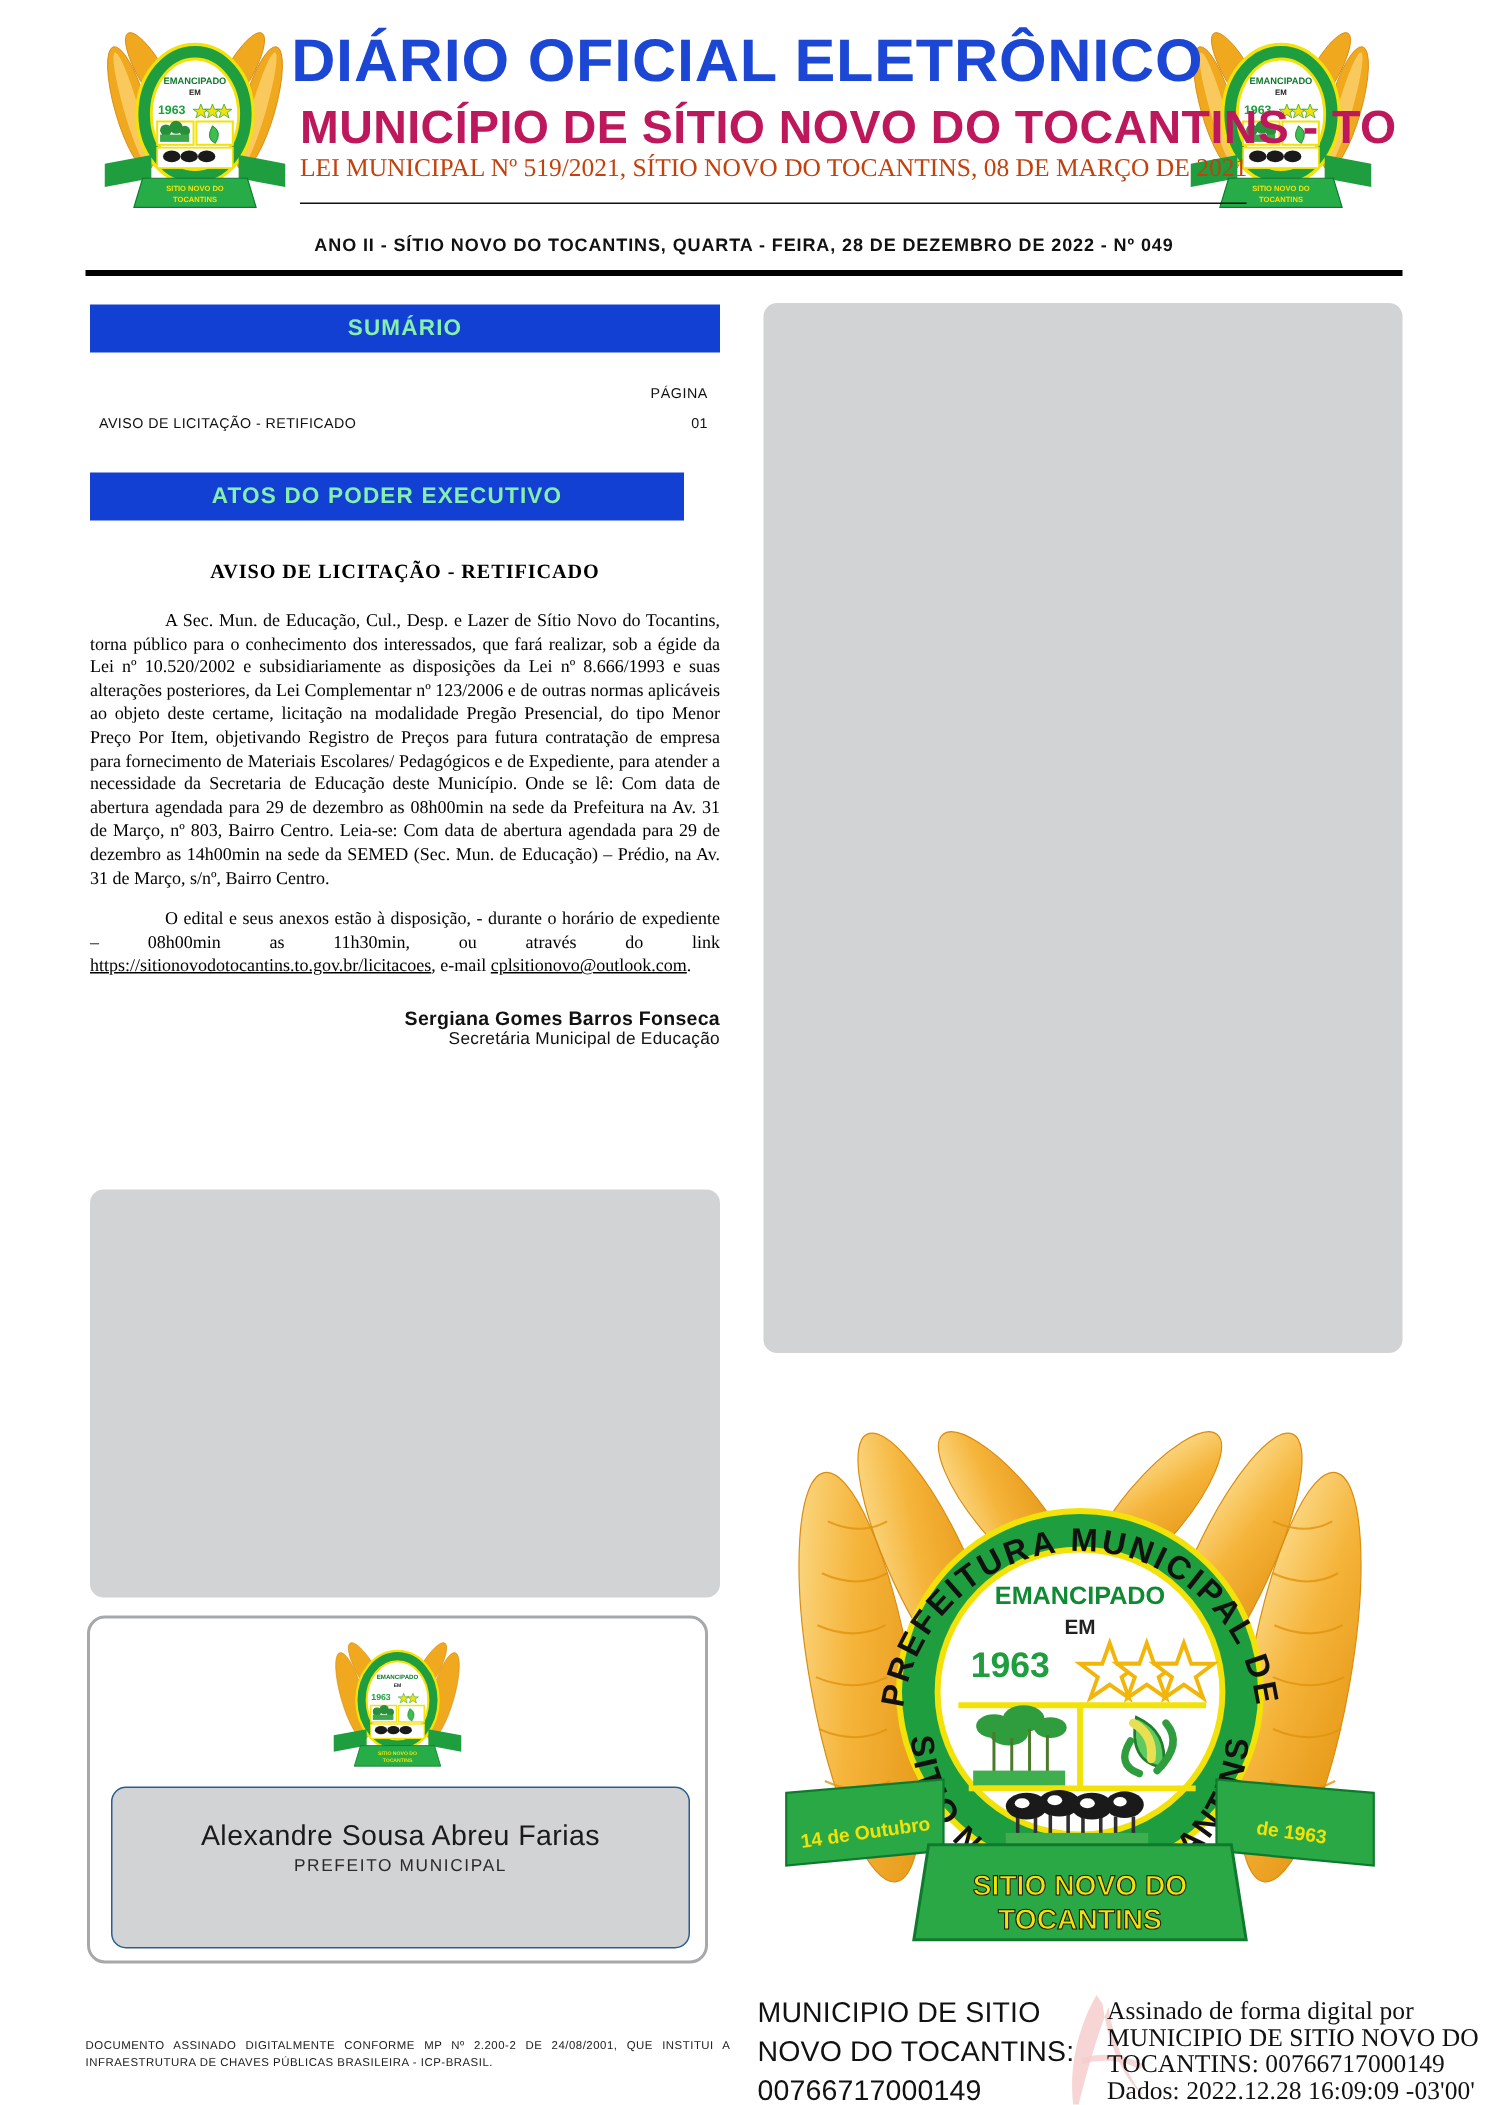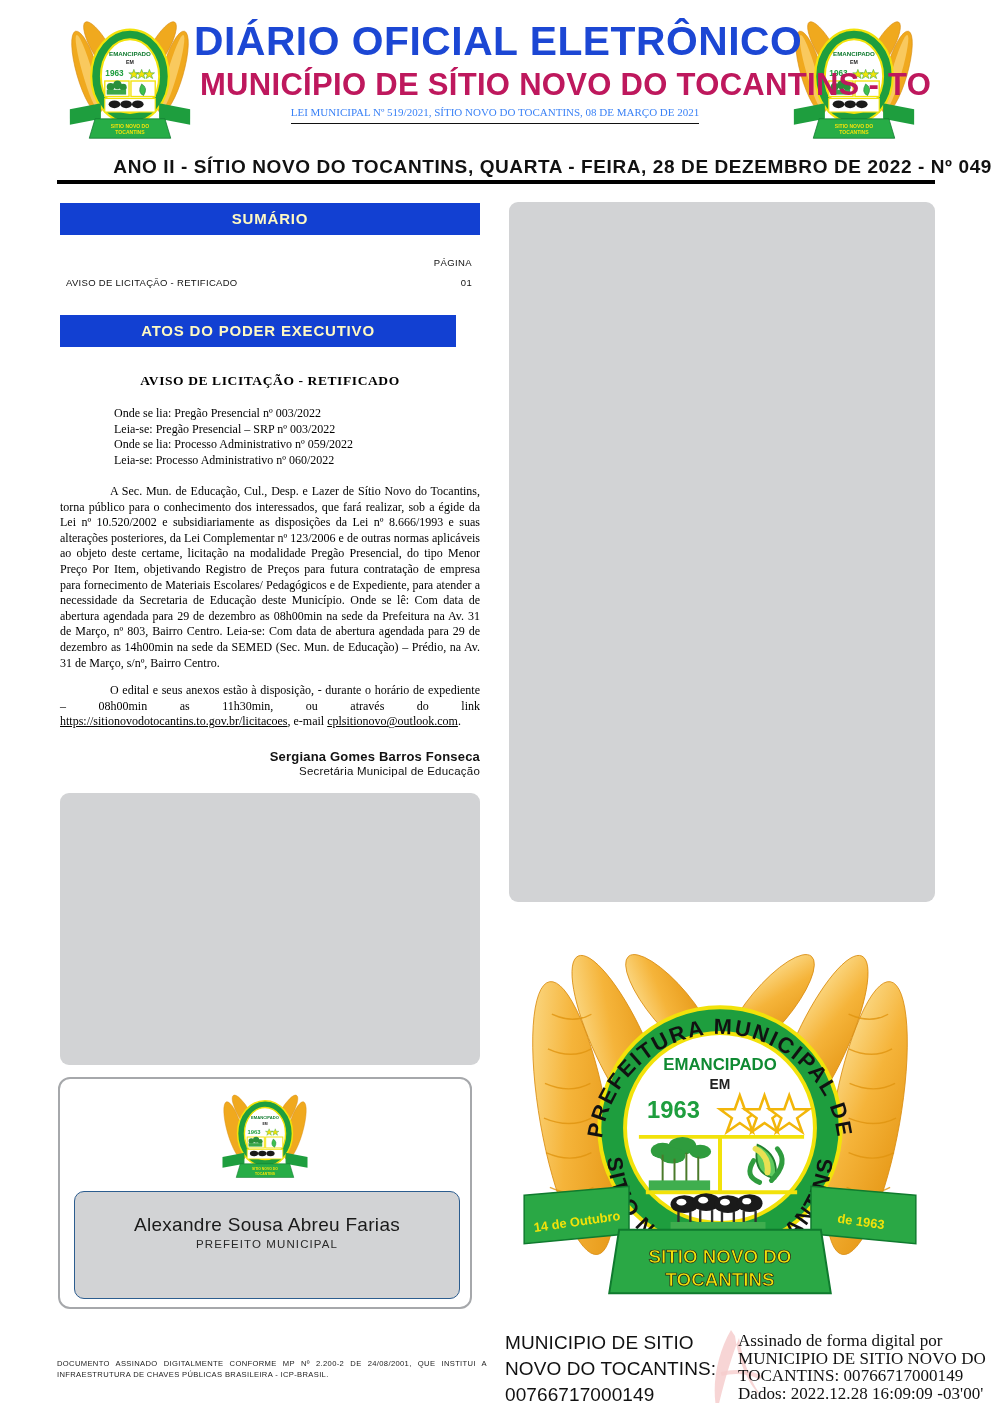--- a/index.html
+++ b/index.html
@@ -58,36 +58,36 @@
     font-size: 31px;
     font-weight: bold;
     color: #be185d;
     letter-spacing: 0.3px;
     line-height: 30px;
     margin-top: 6px;
     white-space: nowrap;
   }
   .doe-law {
     font-family: "Liberation Serif", serif;
-    font-size: 11px;
-    color: #3b82f6;
+    font-size: 17px;
+    color: #c2410c;
     line-height: 16px;
     margin-top: 4px;
-    padding-bottom: 3px;
+    padding-bottom: 15px;
     border-bottom: 1.5px solid #111;
     display: inline-block;
     white-space: nowrap;
   }
   .doe-edition {
     position: absolute;
     left: 0; top: 156px;
     width: 992px;
-    text-align: right;
-    font-family: "Liberation Sans", sans-serif;
-    font-size: 19px;
+    text-align: center;
+    font-family: "Liberation Sans", sans-serif;
+    font-size: 12px;
     font-weight: bold;
     color: #111111;
     letter-spacing: 0.6px;
     white-space: nowrap;
   }
   .rule-thick {
     position: absolute;
     left: 57px; top: 180px;
     width: 878px;
     height: 4px;
@@ -95,21 +95,21 @@
   }
 
   
   .col-left {
     position: absolute;
     left: 60px; top: 203px;
     width: 420px;
   }
   .band {
     background: #1240d2;
-    color: #fef9c3;
+    color: #86efac;
     text-align: center;
     font-family: "Liberation Sans", sans-serif;
     font-size: 15px;
     font-weight: bold;
     letter-spacing: 0.8px;
     padding: 7px 0 8px 0;
   }
   .sumario-band { width: 420px; }
   .atos-band { width: 396px; margin-top: 0; }
 
@@ -427,26 +427,20 @@
       </div>
     </div>
 
     <div class="spacer-to-atos"></div>
 
     <div class="band atos-band">ATOS DO PODER EXECUTIVO</div>
 
     <div class="notice">
       <div class="notice-title">AVISO DE LICITAÇÃO - RETIFICADO</div>
 
-      <div class="notice-corr">
-        <div>Onde se lia: Pregão Presencial nº 003/2022</div>
-        <div>Leia-se: Pregão Presencial – SRP nº 003/2022</div>
-        <div>Onde se lia: Processo Administrativo nº 059/2022</div>
-        <div>Leia-se: Processo Administrativo nº 060/2022</div>
-      </div>
 
       <p class="notice-p">A Sec. Mun. de Educação, Cul., Desp. e Lazer de Sítio Novo do Tocantins, torna público para o conhecimento dos interessados, que fará realizar, sob a égide da Lei nº 10.520/2002 e subsidiariamente as disposições da Lei nº 8.666/1993 e suas alterações posteriores, da Lei Complementar nº 123/2006 e de outras normas aplicáveis ao objeto deste certame, licitação na modalidade Pregão Presencial, do tipo Menor Preço Por Item, objetivando Registro de Preços para futura contratação de empresa para fornecimento de Materiais Escolares/ Pedagógicos e de Expediente, para atender a necessidade da Secretaria de Educação deste Município. Onde se lê: Com data de abertura agendada para 29 de dezembro as 08h00min na sede da Prefeitura na Av. 31 de Março, nº 803, Bairro Centro. Leia-se: Com data de abertura agendada para 29 de dezembro as 14h00min na sede da SEMED (Sec. Mun. de Educação) – Prédio, na Av. 31 de Março, s/nº, Bairro Centro.</p>
 
       <p class="notice-p tight"><span>O edital e seus anexos estão à disposição, - durante o horário de expediente – 08h00min as 11h30min, ou através do link </span><span class="notice-link">https://sitionovodotocantins.to.gov.br/licitacoes</span><span>, e-mail </span><span class="notice-link">cplsitionovo@outlook.com</span><span>.</span></p>
 
       <div class="signer">
         <div class="signer-name">Sergiana Gomes Barros Fonseca</div>
         <div class="signer-role">Secretária Municipal de Educação</div>
       </div>
     </div>

